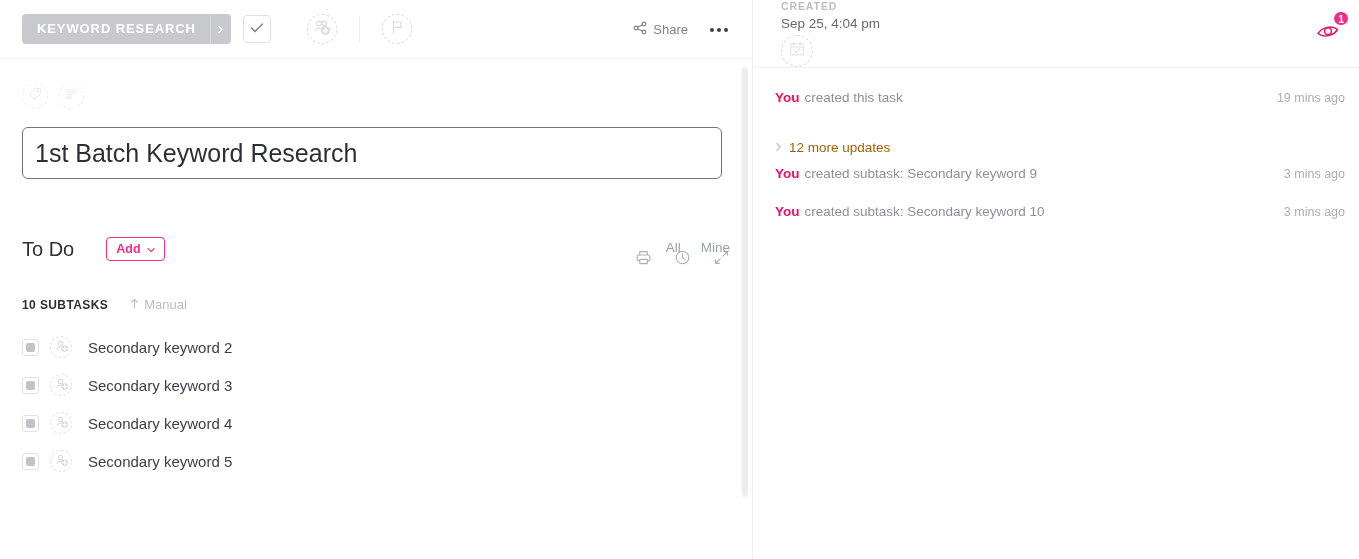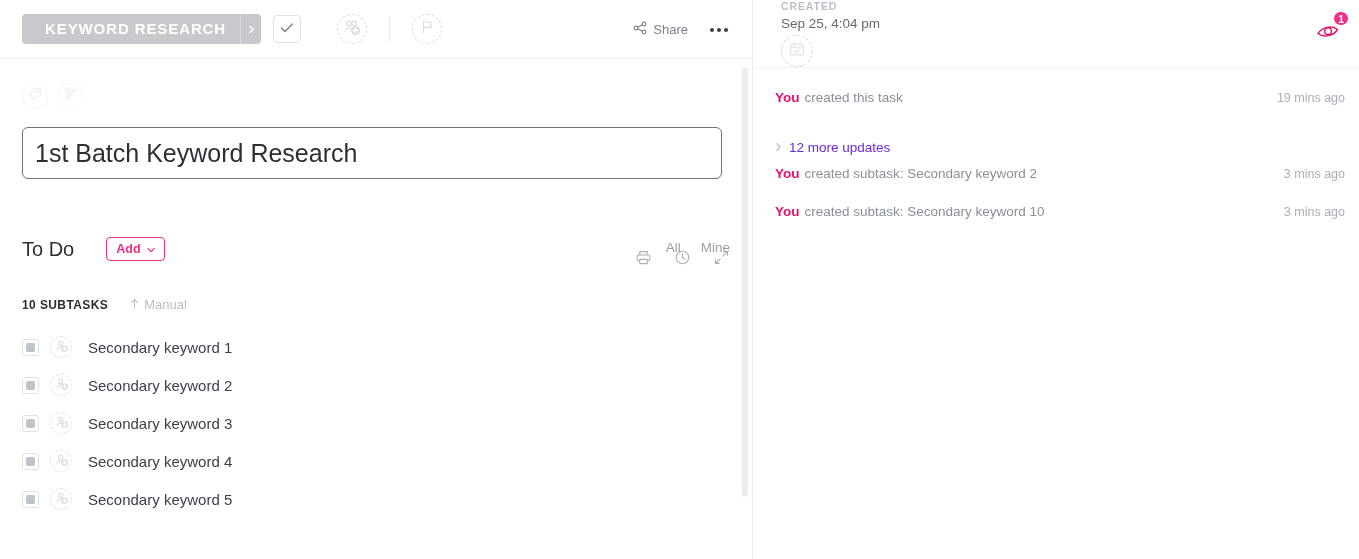--- a/index.html
+++ b/index.html
@@ -31,24 +31,24 @@
   .status-pill {
     display: flex; align-items: center;
     height: 30px;
     background: #c8c9cc;
     border-radius: 4px;
     overflow: hidden;
     cursor: pointer;
   }
   .status-pill .label {
     color: #ffffff;
-    font-size: 15px;
+    font-size: 13px;
     font-weight: bold;
     letter-spacing: 0.9px;
-    padding: 0 14px 0 23px;
+    padding: 0 14px 0 15px;
     line-height: 30px;
     white-space: nowrap;
   }
   .status-pill .sep {
     width: 1px; height: 30px; background: #d8d9db;
   }
   .status-pill .caret {
     width: 20px; height: 30px;
     display: flex; align-items: center; justify-content: center;
   }
@@ -234,21 +234,21 @@
     display: flex; align-items: baseline;
     height: 38px;
     font-size: 13.5px;
   }
   .act-actor { color: #e5106b; font-weight: bold; margin-right: 5px; }
   .act-text { color: #8a9099; }
   .act-time { margin-left: auto; color: #a9aeb6; font-size: 12.5px; }
   .act-more {
     display: flex; align-items: center; gap: 7px;
     height: 38px;
-    color: #6d28d9; font-size: 13.5px;
+    color: #a16207; font-size: 13.5px;
     cursor: pointer;
   }
 </style>
 </head>
 <body>
 
 <div class="app">
 
   <div class="left-panel">
 
@@ -387,36 +387,20 @@
             <svg width="9" height="11" viewBox="0 0 9 11">
                 <path d="M4.5 10 V1.6 M1.6 4.4 L4.5 1.4 L7.4 4.4" fill="none" stroke="#b9bec6" stroke-width="1.1" stroke-linecap="round" stroke-linejoin="round"></path>
               </svg>
           </span>
           <span>Manual</span>
         </div>
       </div>
 
       <div class="subtask-list">
 
-        <div class="subtask-row">
-          <div class="sub-check">
-              <i></i>
-            </div>
-          <div class="dashed-circle sub-avatar">
-            <span>
-              <svg width="15" height="15" viewBox="0 0 15 15">
-                <circle cx="6.6" cy="5.4" r="2.1" fill="none" stroke="#d9dbdf" stroke-width="1.1"></circle>
-                <path d="M3.1 11.4 C3.8 8.9 8.4 8.4 9.6 9.9" fill="none" stroke="#d9dbdf" stroke-width="1.1" stroke-linecap="round"></path>
-                <circle cx="10.6" cy="10.6" r="3.4" fill="#dcdee2"></circle>
-                <path d="M10.6 8.9 V12.3 M8.9 10.6 H12.3" stroke="#ffffff" stroke-width="1.2" stroke-linecap="round"></path>
-              </svg>
-            </span>
-          </div>
-          <div class="sub-name">Secondary keyword 1</div>
-        </div>
 
         <div class="subtask-row">
           <div class="sub-check">
               <i></i>
             </div>
           <div class="dashed-circle sub-avatar">
             <span>
               <svg width="15" height="15" viewBox="0 0 15 15">
                 <circle cx="6.6" cy="5.4" r="2.1" fill="none" stroke="#d9dbdf" stroke-width="1.1"></circle>
                 <path d="M3.1 11.4 C3.8 8.9 8.4 8.4 9.6 9.9" fill="none" stroke="#d9dbdf" stroke-width="1.1" stroke-linecap="round"></path>
@@ -528,21 +512,21 @@
         <span>
           <svg width="7" height="10" viewBox="0 0 7 10">
               <path d="M2 1.5 L5.2 5 L2 8.5" fill="none" stroke="#bcc1c8" stroke-width="1.2" stroke-linecap="round" stroke-linejoin="round"></path>
             </svg>
         </span>
         <span>12 more updates</span>
       </div>
 
       <div class="act-row">
         <span class="act-actor">You</span>
-        <span class="act-text">created subtask: Secondary keyword 2</span>
+        <span class="act-text">created subtask: Secondary keyword 9</span>
         <span class="act-time">3 mins ago</span>
       </div>
 
       <div class="act-row">
         <span class="act-actor">You</span>
         <span class="act-text">created subtask: Secondary keyword 10</span>
         <span class="act-time">3 mins ago</span>
       </div>
 
     </div>

